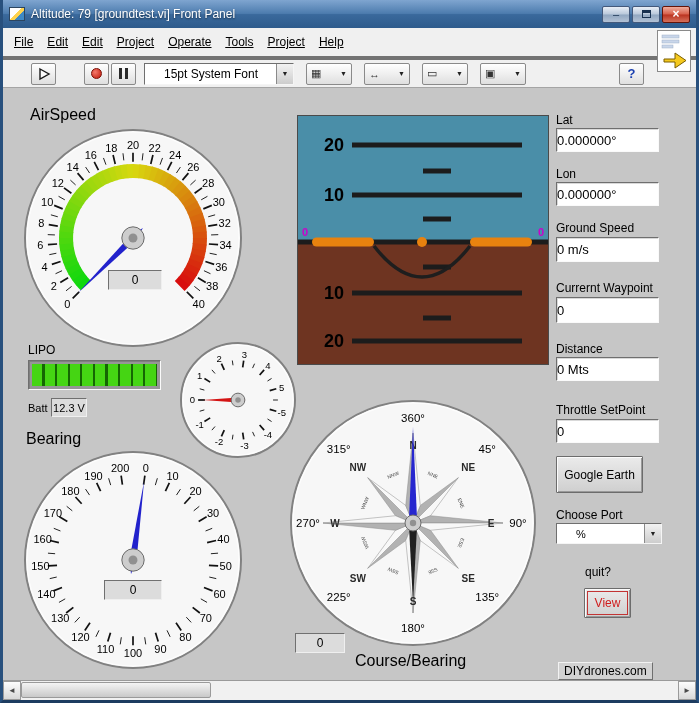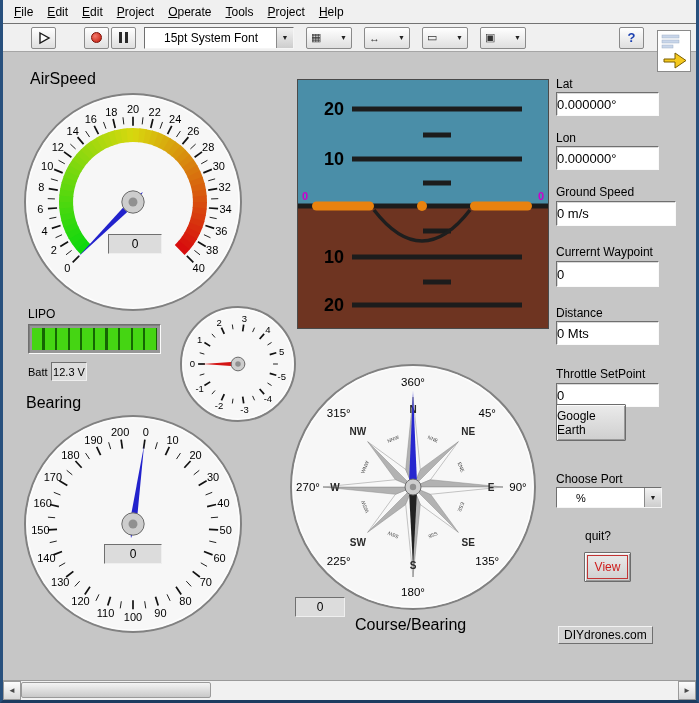--- a/index.html
+++ b/index.html
@@ -12,21 +12,21 @@
     display:flex;align-items:center;padding:0 6px;gap:6px;flex:0 0 auto;}
   .vi-icon{width:16px;height:14px;display:inline-block;border:1px solid #2c4560;
     background:linear-gradient(135deg,#ffffff 45%,#ffd34e 45%,#ffd34e 62%,#3f89c4 62%);}
   .title-text{flex:1;color:#fff;font-size:12px;text-shadow:0 1px 2px rgba(0,0,0,.55);white-space:nowrap;overflow:hidden;}
   .win-controls{display:flex;gap:2px;}
   .wbtn{width:28px;height:17px;border-radius:2px;border:1px solid #43597b;display:flex;align-items:center;justify-content:center;
     background:linear-gradient(#e8eef6 0%,#b9c8da 48%,#90a6c0 52%,#b3c2d5 100%);color:#17304f;font-size:11px;line-height:1;cursor:default;}
   .wbtn.close{background:linear-gradient(#f0ad9d 0%,#d75f4a 48%,#ba3320 52%,#d5705b 100%);border-color:#641409;color:#fff;font-weight:bold;font-size:12px;}
   .maxbox{width:9px;height:8px;border:1px solid #17304f;border-top-width:3px;display:inline-block;}
   
-  .menubar{height:24px;background:#f0f0f0;display:flex;align-items:center;padding-left:4px;border-bottom:1px solid #737373;flex:0 0 auto;}
+  .menubar{height:32px;background:#f0f0f0;display:flex;align-items:center;padding-left:4px;border-bottom:4px solid #737373;flex:0 0 auto;text-decoration:underline;}
   .menu-item{display:inline-block;font-size:12px;color:#000;padding:3px 7px;}
   .menu-item::first-letter{text-decoration:underline;}
   
   .toolbar{height:28px;background:#f0f0f0;border-bottom:1px solid #a5a5a5;display:flex;align-items:center;padding:0 6px;flex:0 0 auto;}
   .tbtn{height:22px;min-width:25px;border:1px solid #8a8a8a;border-radius:2px;background:linear-gradient(#ffffff,#dfdfdf);
     display:flex;align-items:center;justify-content:center;padding:0 3px;}
   .abort-dot{width:11px;height:11px;border-radius:50%;background:radial-gradient(circle at 35% 35%,#f4796b,#c01708);border:1px solid #7a0d04;display:inline-block;}
   .pause-icon i{display:inline-block;width:3px;height:11px;background:#2a2a2a;margin:0 1.5px;}
   .fontcombo{width:150px;height:22px;margin-left:8px;}
   .combo{background:#fff;border:1px solid;border-color:#6f6f6f #f5f5f5 #f5f5f5 #6f6f6f;display:flex;align-items:stretch;}
@@ -60,20 +60,35 @@
   .hscroll{height:20px;flex:0 0 auto;display:flex;background:#f1f1f1;border-top:1px solid #9a9a9a;}
   .sb-btn{width:18px;background:linear-gradient(#fdfdfd,#d8d8d8);border:1px solid #9a9a9a;display:flex;align-items:center;justify-content:center;font-size:8px;color:#4a4a4a;}
   .sb-track{flex:1;position:relative;}
   .sb-thumb{position:absolute;left:0;top:1px;height:16px;width:190px;background:linear-gradient(#f4f4f4,#c9c9c9);border:1px solid #9a9a9a;border-radius:2px;}
 </style>
 </head>
 <body>
 
 <div class="window">
 
+  <div class="titlebar">
+    <span class="vi-icon"></span>
+    <span class="title-text">Altitude: 79 [groundtest.vi] Front Panel</span>
+    <div class="win-controls">
+      <div class="wbtn">
+          <span>–</span>
+        </div>
+      <div class="wbtn">
+          <span class="maxbox"></span>
+        </div>
+      <div class="wbtn close">
+          <span>×</span>
+        </div>
+    </div>
+  </div>
 
   <div class="menubar">
     <span class="menu-item">File</span>
     <span class="menu-item">Edit</span>
     <span class="menu-item">Edit</span>
     <span class="menu-item">Project</span>
     <span class="menu-item">Operate</span>
     <span class="menu-item">Tools</span>
     <span class="menu-item">Project</span>
     <span class="menu-item">Help</span>
@@ -452,32 +467,32 @@
     <div class="display" style="left:292px;top:545px;width:50px;height:20px">0</div>
     <span class="biglbl" style="left:352px;top:564px">Course/Bearing</span>
 
     <span class="lbl" style="left:553px;top:25px">Lat</span>
     <div class="fieldbox sunken" style="left:553px;top:40px;width:103px;height:24px">0.000000°</div>
 
     <span class="lbl" style="left:553px;top:79px">Lon</span>
     <div class="fieldbox sunken" style="left:553px;top:94px;width:103px;height:24px">0.000000°</div>
 
     <span class="lbl" style="left:553px;top:133px">Ground Speed</span>
-    <div class="fieldbox sunken" style="left:553px;top:149px;width:120px;height:25px">0 m/s</div>
+    <div class="fieldbox sunken" style="left:553px;top:149px;width:103px;height:25px">0 m/s</div>
 
     <span class="lbl" style="left:553px;top:193px">Currernt Waypoint</span>
     <div class="fieldbox sunken" style="left:553px;top:209px;width:103px;height:26px">0</div>
 
     <span class="lbl" style="left:553px;top:254px">Distance</span>
     <div class="fieldbox sunken" style="left:553px;top:269px;width:103px;height:24px">0 Mts</div>
 
     <span class="lbl" style="left:553px;top:315px">Throttle SetPoint</span>
     <div class="fieldbox sunken" style="left:553px;top:331px;width:103px;height:24px">0</div>
 
-    <div class="lvbtn" style="left:553px;top:352px;width:70px;height:37px">Google Earth</div>
+    <div class="lvbtn" style="left:553px;top:368px;width:87px;height:37px">Google Earth</div>
 
     <span class="lbl" style="left:553px;top:420px">Choose Port</span>
     <div class="combo" style="position:absolute;left:553px;top:435px;width:106px;height:21px">
       <span class="combo-val" style="font-size:11px">%</span>
       <span class="combo-btn">
           <span>▼</span>
         </span>
     </div>
 
     <span class="lbl" style="left:582px;top:477px">quit?</span>

